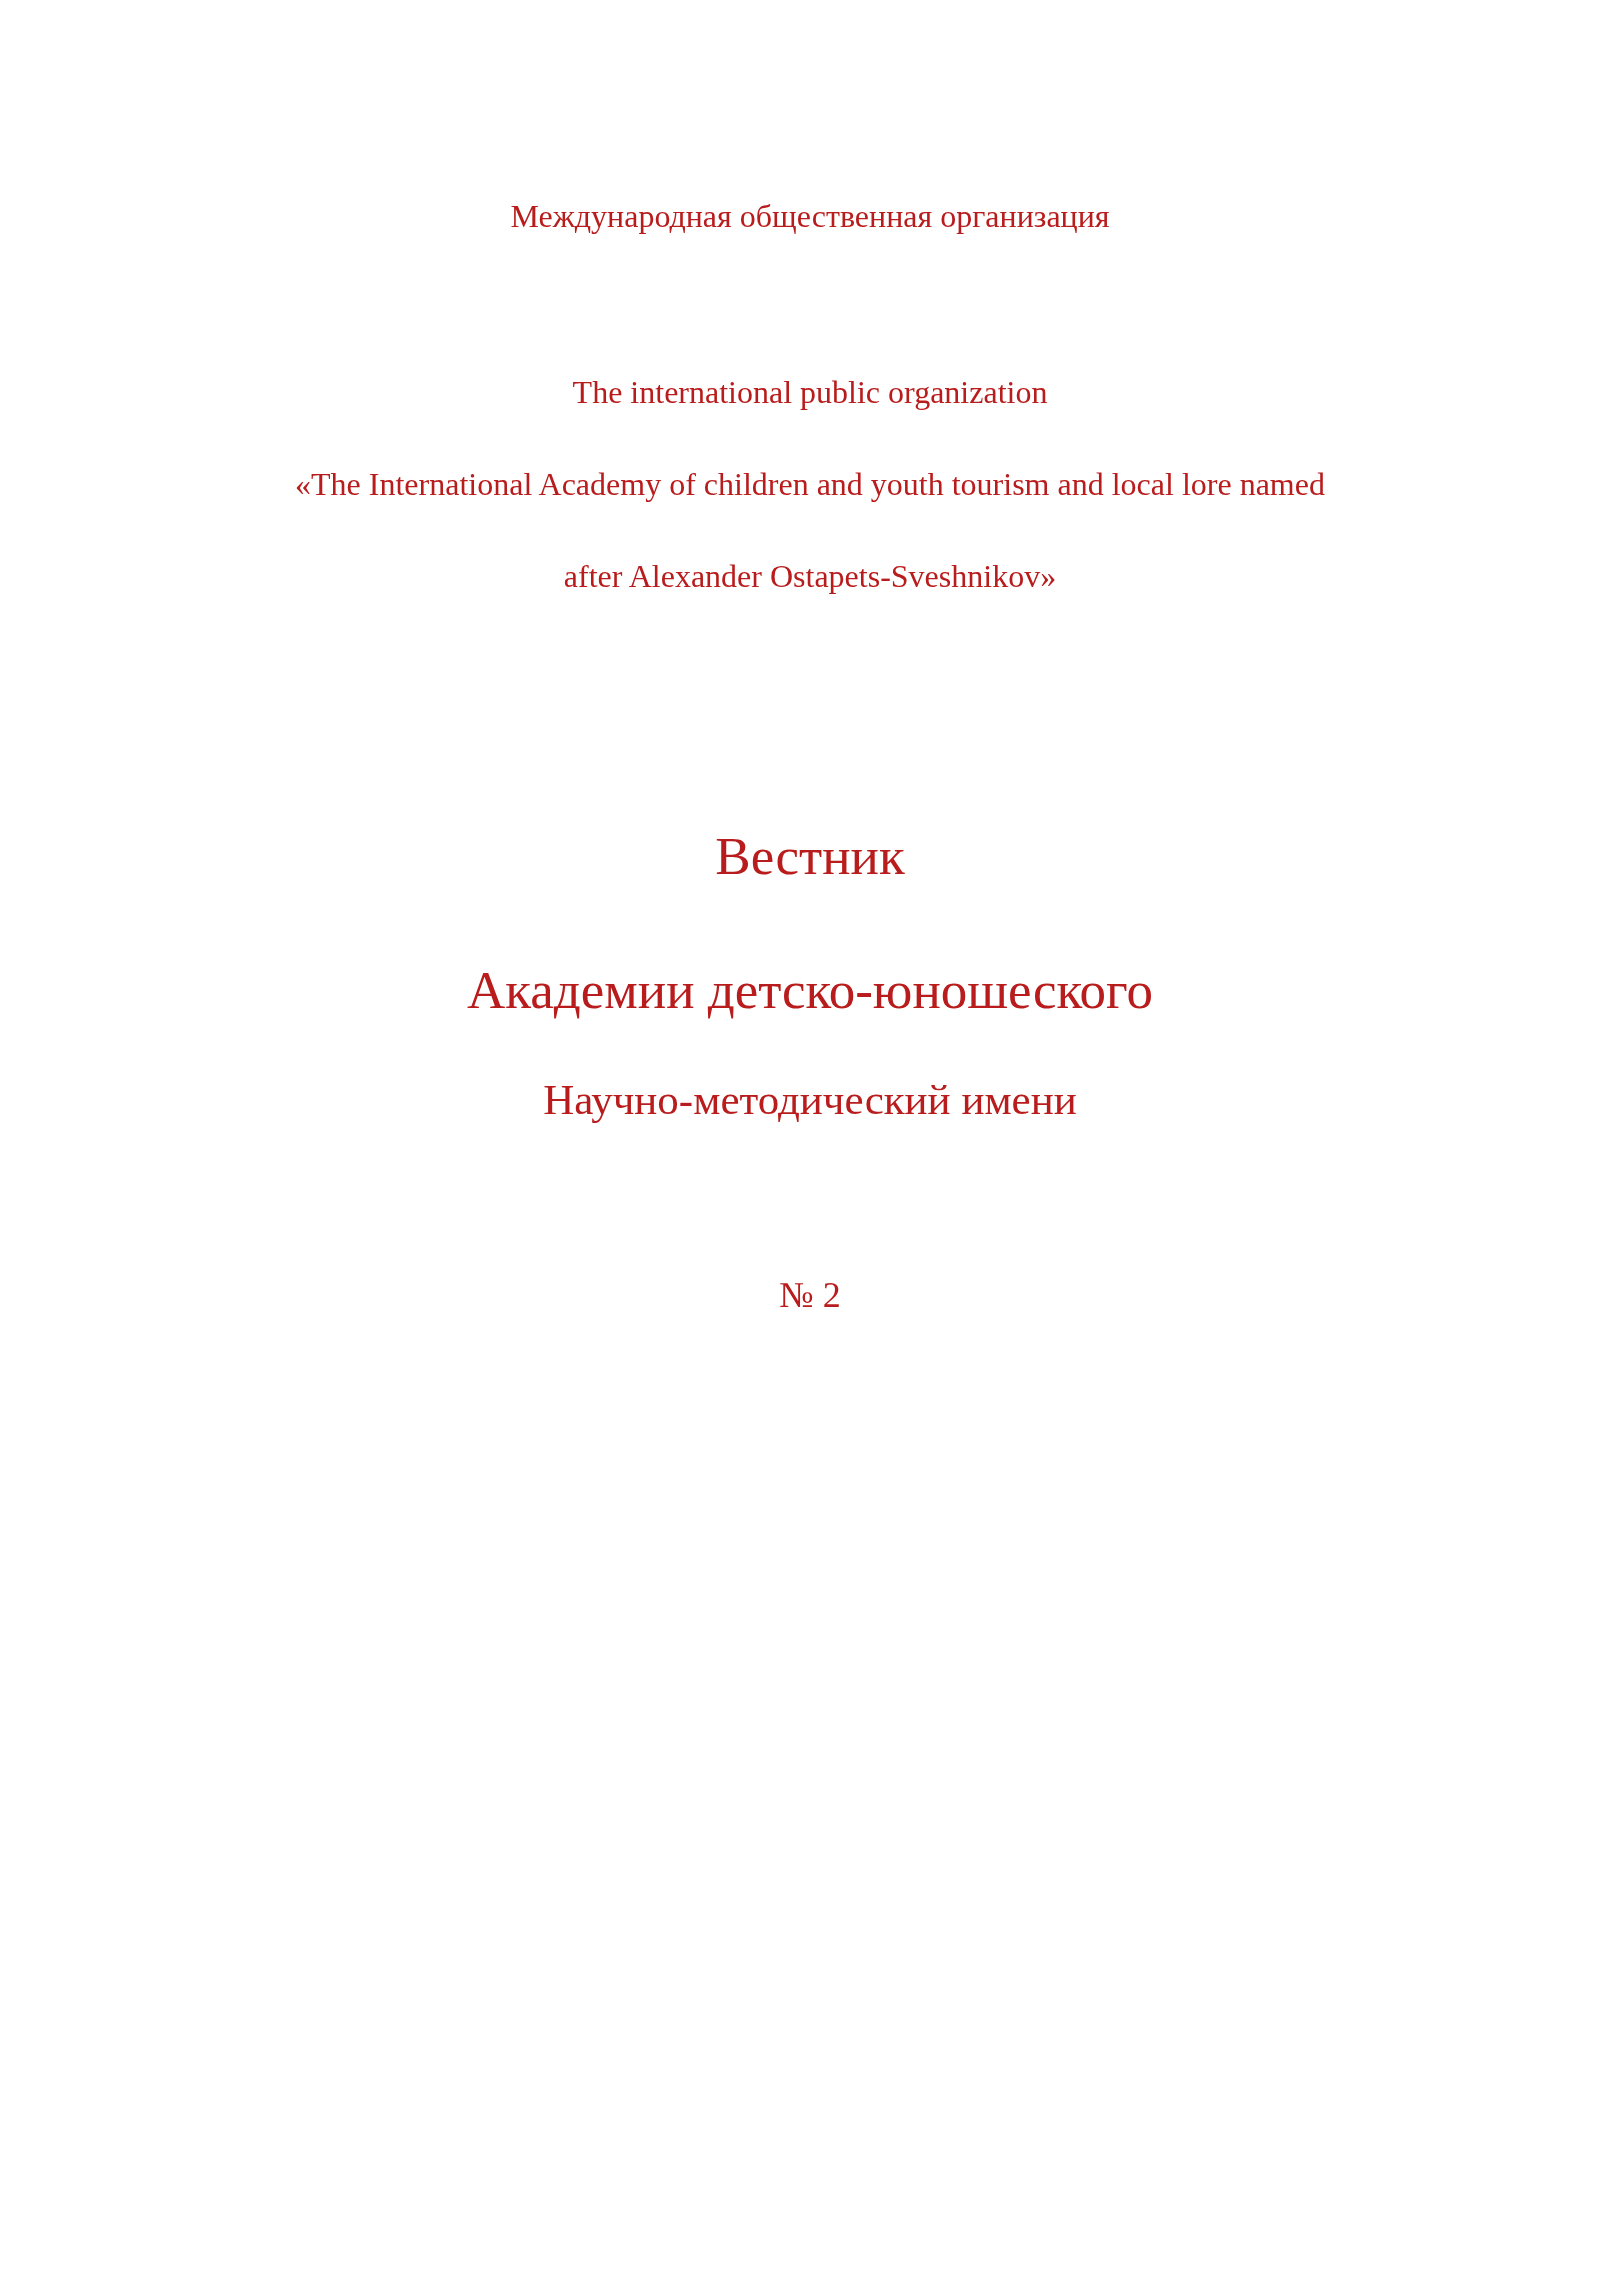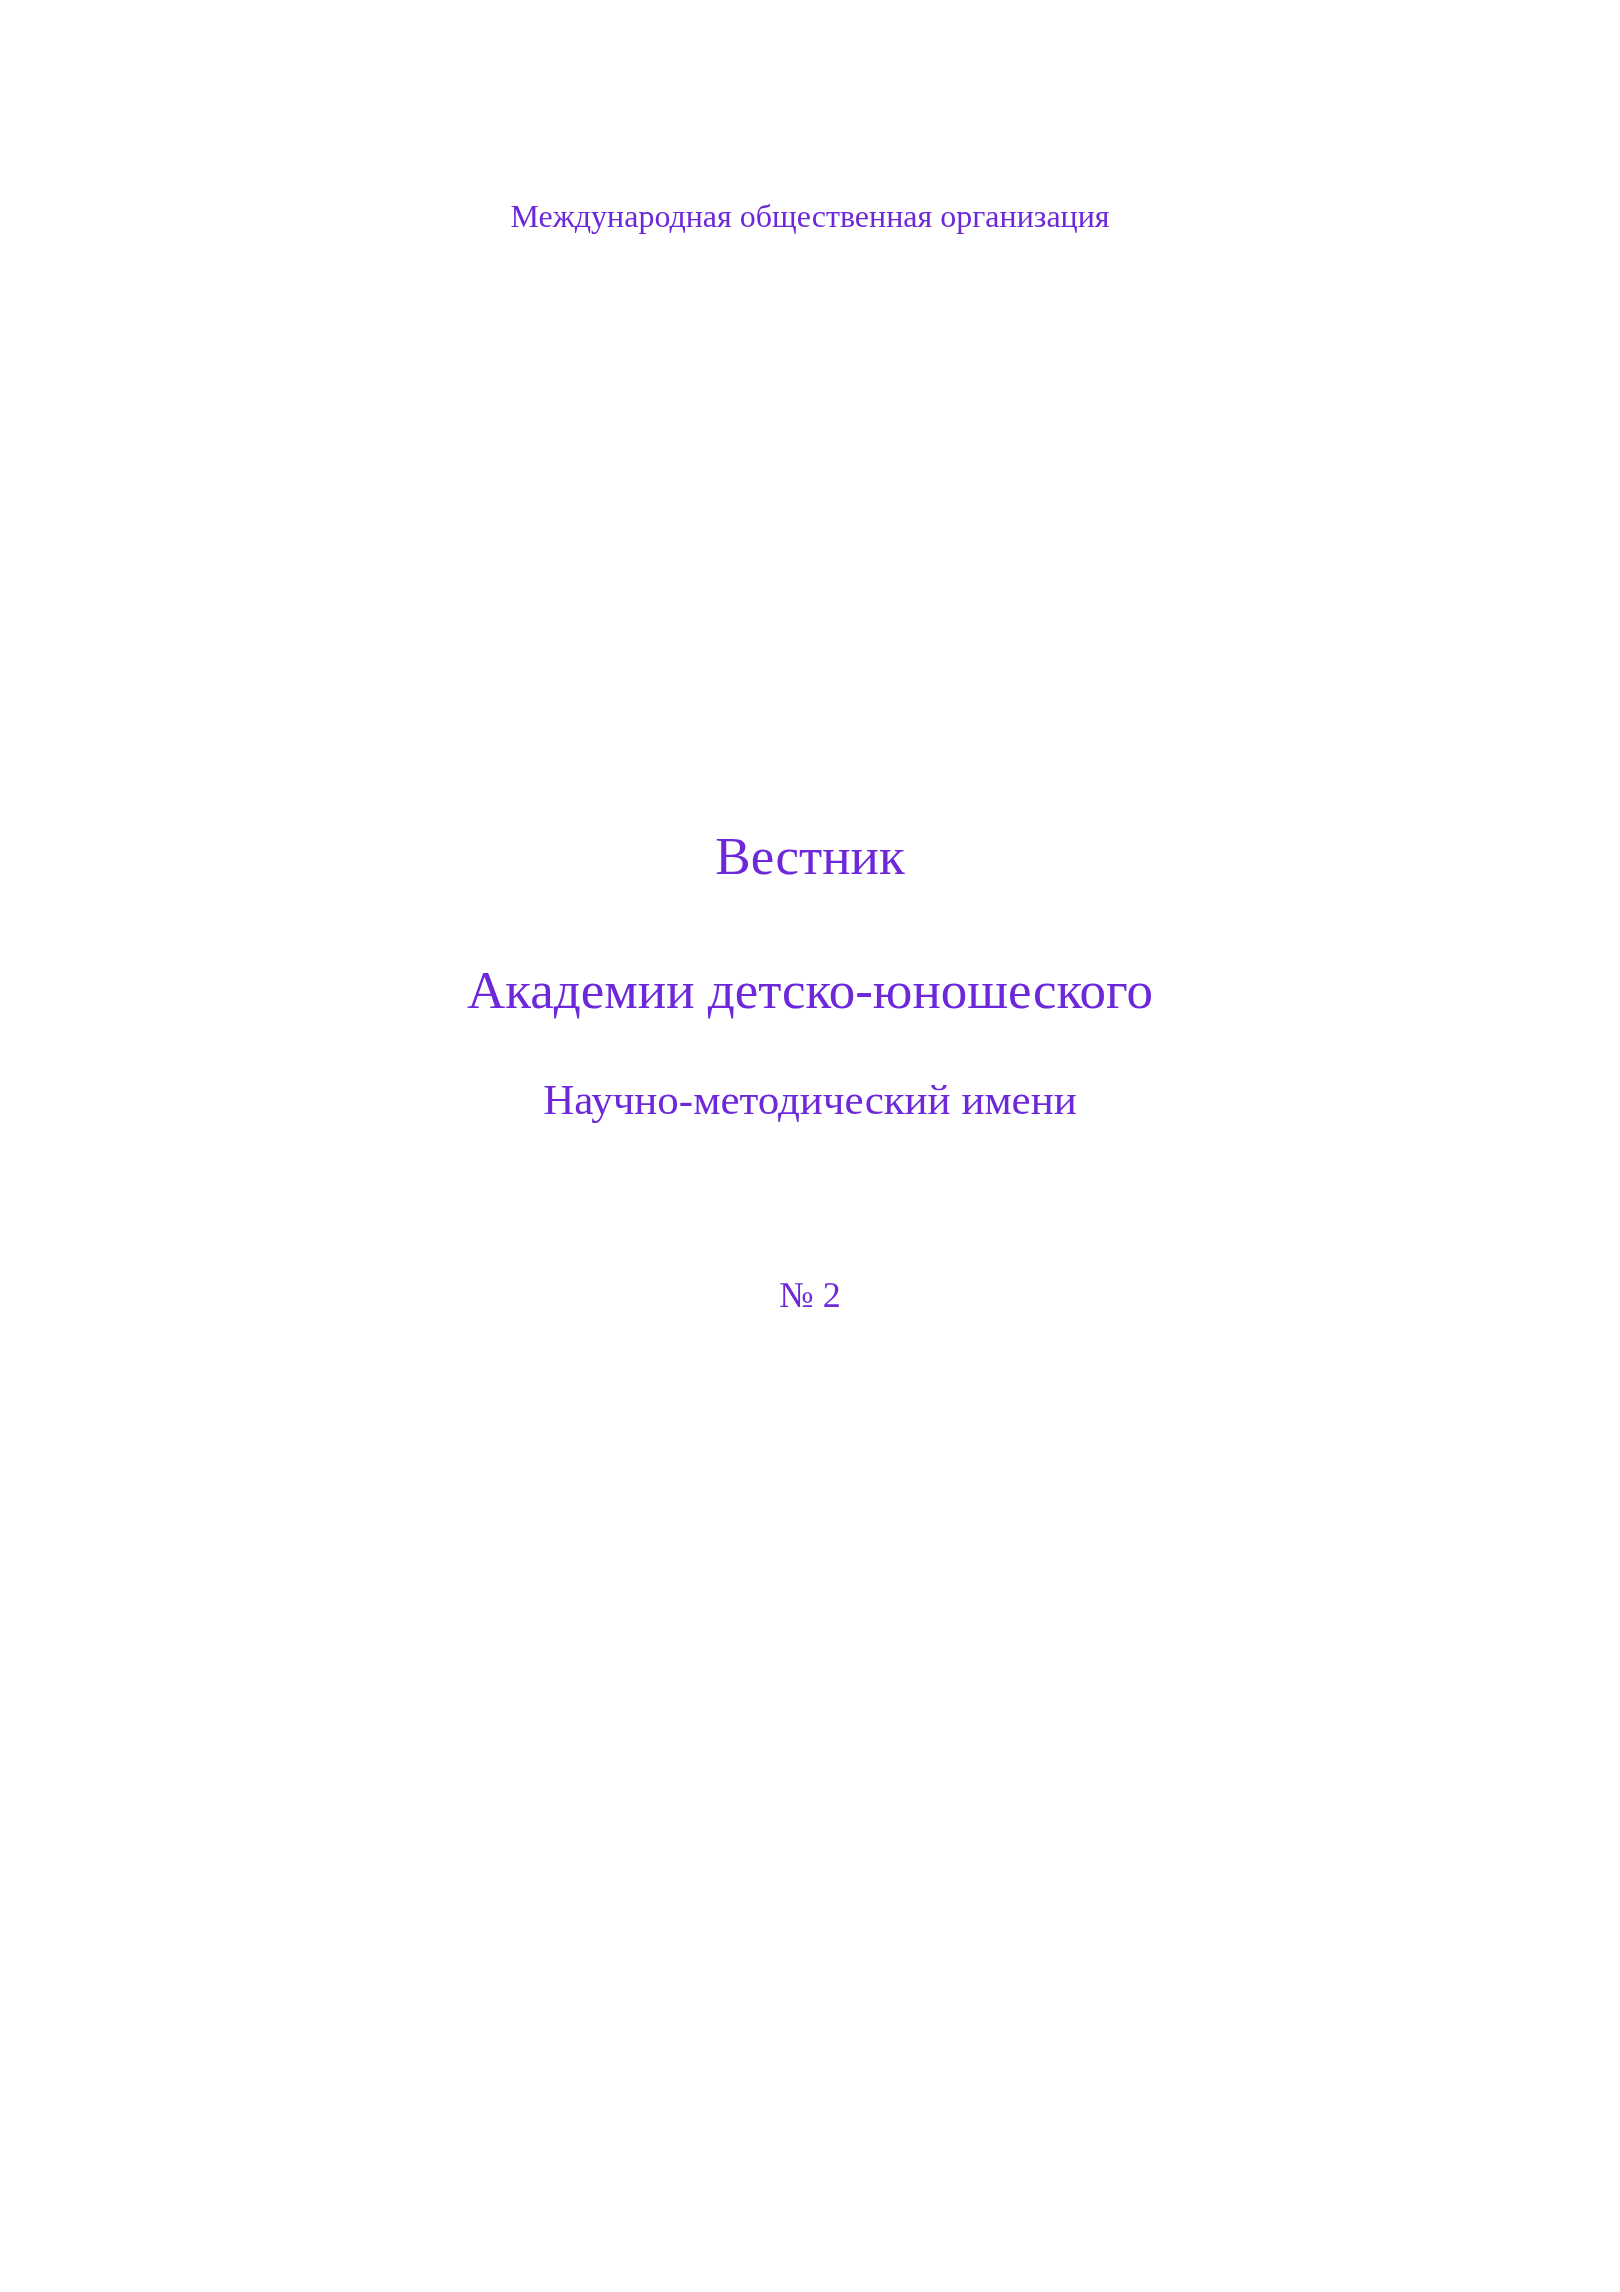--- a/index.html
+++ b/index.html
@@ -6,21 +6,21 @@
   html, body {
     margin: 0;
     padding: 0;
     background: #ffffff;
   }
   .page {
     position: relative;
     width: 1620px;
     height: 2293px;
     background: #ffffff;
-    color: #6d28d9;
+    color: #b91c1c;
     font-family: "Liberation Serif", "DejaVu Serif", serif;
     overflow: hidden;
   }
   .block {
     position: absolute;
     left: 0;
     width: 1620px;
     text-align: center;
     white-space: pre-line;
   }
@@ -61,20 +61,25 @@
 </style>
 </head>
 <body>
 
 <div class="page">
 
   <div class="block org-ru">
     <span class="line">Международная общественная организация</span>
   </div>
 
+  <div class="block org-en">
+    <span class="line">The international public organization</span>
+    <span class="line">«The International Academy of children and youth tourism and local lore named</span>
+    <span class="line">after Alexander Ostapets-Sveshnikov»</span>
+  </div>
 
   <div class="block journal-title">
     <span class="line">Вестник</span>
     <span class="line">Академии детско-юношеского</span>
   </div>
 
   <div class="block subtitle">Научно-методический имени</div>
 
   <div class="block issue">№ 2</div>
 

